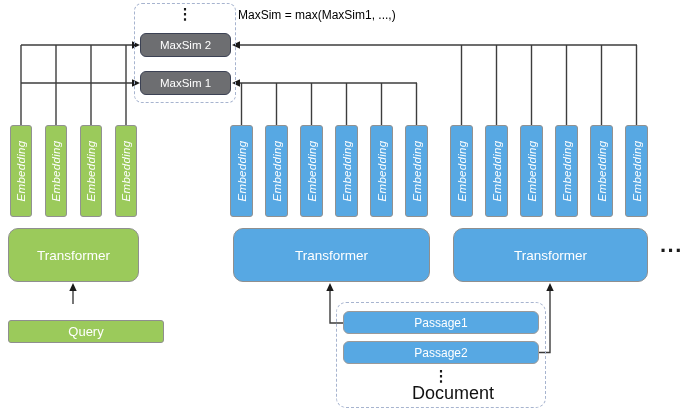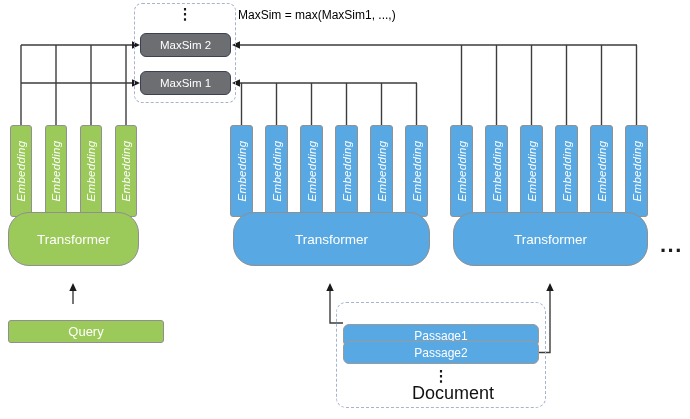--- a/index.html
+++ b/index.html
@@ -75,23 +75,23 @@
     transform: translate(-50%, -50%) rotate(-90deg);
     color: #ffffff;
     font-style: italic;
     font-size: 11.5px;
     letter-spacing: 0.3px;
     white-space: nowrap;
   }
 
   .transformer {
     position: absolute;
-    top: 212px; height: 54px;
+    top: 228px; height: 54px;
     border: 1px solid #8f8f8f;
-    border-radius: 21px;
+    border-radius: 10px;
     color: #ffffff;
     font-size: 13.5px;
     display: flex; align-items: center; justify-content: center;
   }
   .tf-query { left: 8px;   width: 131px; background: #9bca5b; }
   .tf-p1    { left: 233px; width: 197px; background: #57a8e3; }
   .tf-p2    { left: 453px; width: 195px; background: #57a8e3; }
 
   .query-box {
     position: absolute;
@@ -107,21 +107,21 @@
   .passage {
     position: absolute;
     left: 343px; width: 196px; height: 23px;
     background: #57a8e3;
     border: 1px solid #9a9a9a;
     border-radius: 6px;
     color: #ffffff;
     font-size: 12px;
     display: flex; align-items: center; justify-content: center;
   }
-  .passage.p1 { top: 324px; }
+  .passage.p1 { top: 311px; }
   .passage.p2 { top: 341px; }
 
   .doc-label {
     position: absolute;
     left: 336px; top: 383px; width: 210px;
     text-align: center;
     font-size: 18px;
     color: #111111;
     padding-left: 24px;
   }

